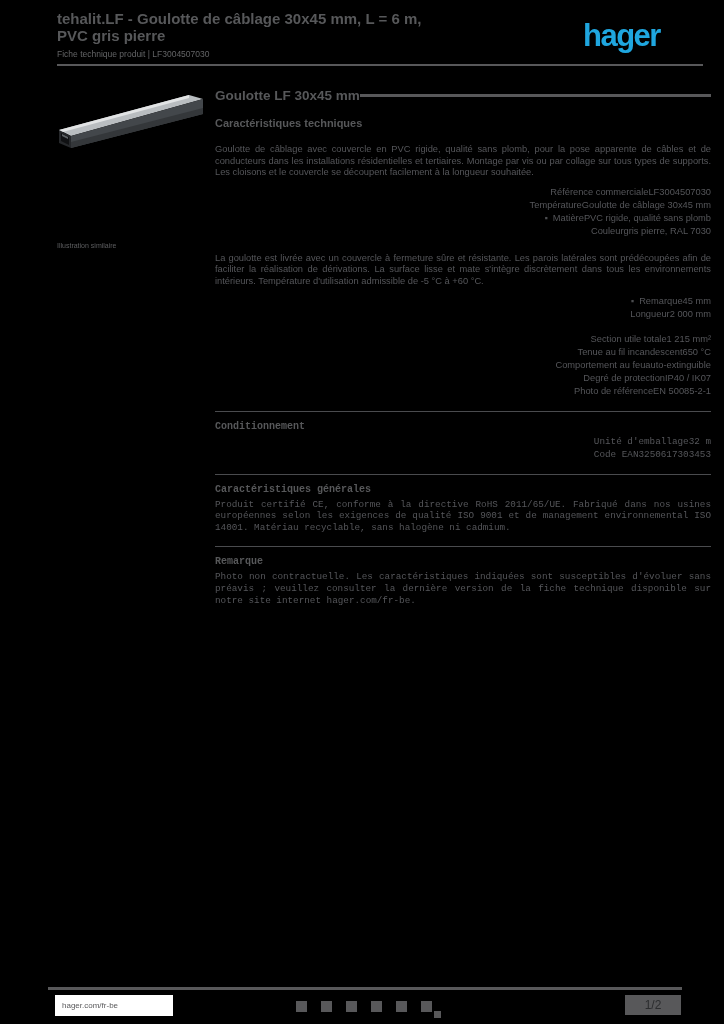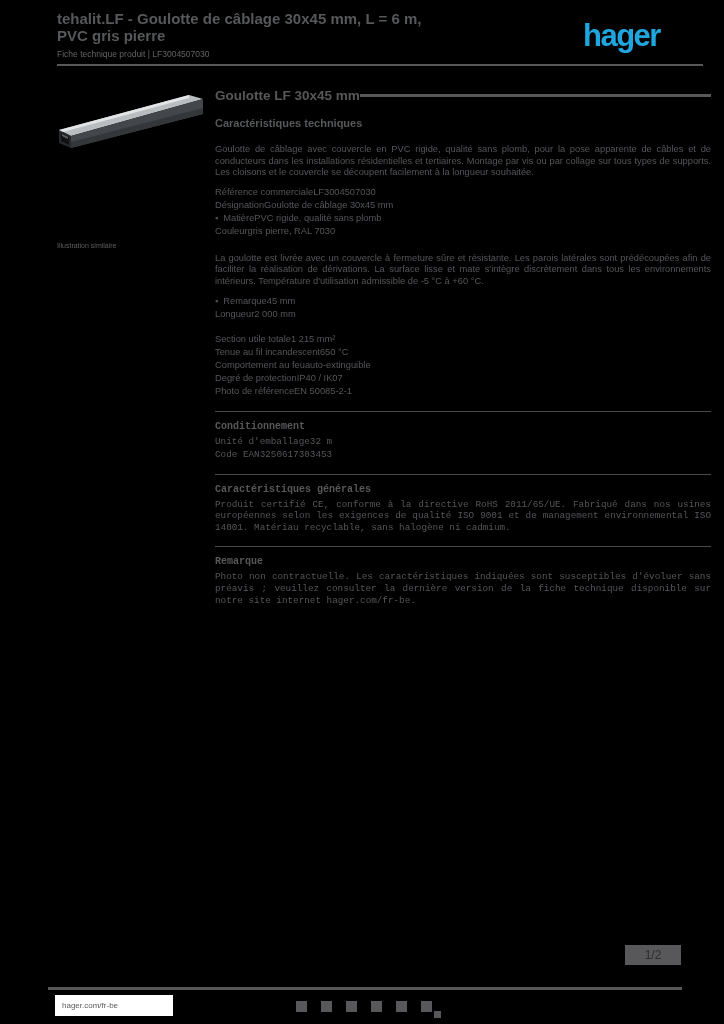--- a/index.html
+++ b/index.html
@@ -39,21 +39,21 @@
   .main-title-row{display:flex;align-items:center;gap:0;}
   .main-title{font-size:13.5px;font-weight:bold;white-space:nowrap;color:#57585a;}
   .title-rule{flex:1;height:3px;background:#58585a;}
   .tech-heading{margin-top:14px;font-size:11px;font-weight:bold;color:#57585a;}
   .para{
     margin-top:15px;font-size:9.3px;line-height:11.6px;
     text-align:justify;color:#55565a;
   }
   .rows{margin-top:7px;}
   .row{
-    display:flex;justify-content:flex-start;align-items:baseline;
+    display:flex;justify-content:flex-end;align-items:baseline;
     font-size:9.3px;line-height:13px;color:#55565a;
   }
   .row .lbl{white-space:nowrap;}
   .row .val{white-space:nowrap;text-align:right;}
   .row.bullet .lbl::before{content:"▪";margin-right:5px;color:#4c4d50;}
   .sec{margin-top:13px;font-family:Liberation Mono, monospace;}
   .sec-sep{height:1px;background:#4a4b4e;margin-bottom:9px;}
   .sec-heading{font-size:10px;font-weight:bold;color:#57585a;}
   .sec .para{margin-top:4px;}
   .sec .rows{margin-top:3px;}
@@ -62,21 +62,21 @@
   .url-box{
     position:absolute;left:55px;top:995px;width:118px;height:21px;
     background:#ffffff;display:flex;align-items:center;
     padding-left:7px;box-sizing:border-box;
     font-size:8px;color:#5a5a5c;text-decoration:none;
   }
   .social{position:absolute;left:296px;top:1001px;display:flex;gap:14px;}
   .social .ic{width:11px;height:11px;background:#58585a;}
   .social-tail{position:absolute;left:434px;top:1011px;width:7px;height:7px;background:#58585a;}
   .page-box{
-    position:absolute;left:625px;top:945px;width:56px;height:20px;
+    position:absolute;left:625px;top:995px;width:56px;height:20px;
     background:#58585a;display:flex;align-items:center;justify-content:center;
     font-size:12px;color:#2b2c2e;
   }
 </style>
 </head>
 <body>
 
 <div class="header-title">tehalit.LF - Goulotte de câblage 30x45 mm, L = 6 m, PVC gris pierre</div>
 <div class="header-sub">Fiche technique produit | LF3004507030</div>
 <div class="logo">hager</div>
@@ -112,21 +112,21 @@
   <div class="tech-heading">Caractéristiques techniques</div>
 
   <div class="para">Goulotte de câblage avec couvercle en PVC rigide, qualité sans plomb, pour la pose apparente de câbles et de conducteurs dans les installations résidentielles et tertiaires. Montage par vis ou par collage sur tous types de supports. Les cloisons et le couvercle se découpent facilement à la longueur souhaitée.</div>
 
   <div class="rows">
     <div class="row">
       <span class="lbl">Référence commerciale</span>
       <span class="val">LF3004507030</span>
     </div>
     <div class="row">
-      <span class="lbl">Désignation</span>
+      <span class="lbl">Température</span>
       <span class="val">Goulotte de câblage 30x45 mm</span>
     </div>
     <div class="row bullet">
       <span class="lbl">Matière</span>
       <span class="val">PVC rigide, qualité sans plomb</span>
     </div>
     <div class="row">
       <span class="lbl">Couleur</span>
       <span class="val">gris pierre, RAL 7030</span>
     </div>

